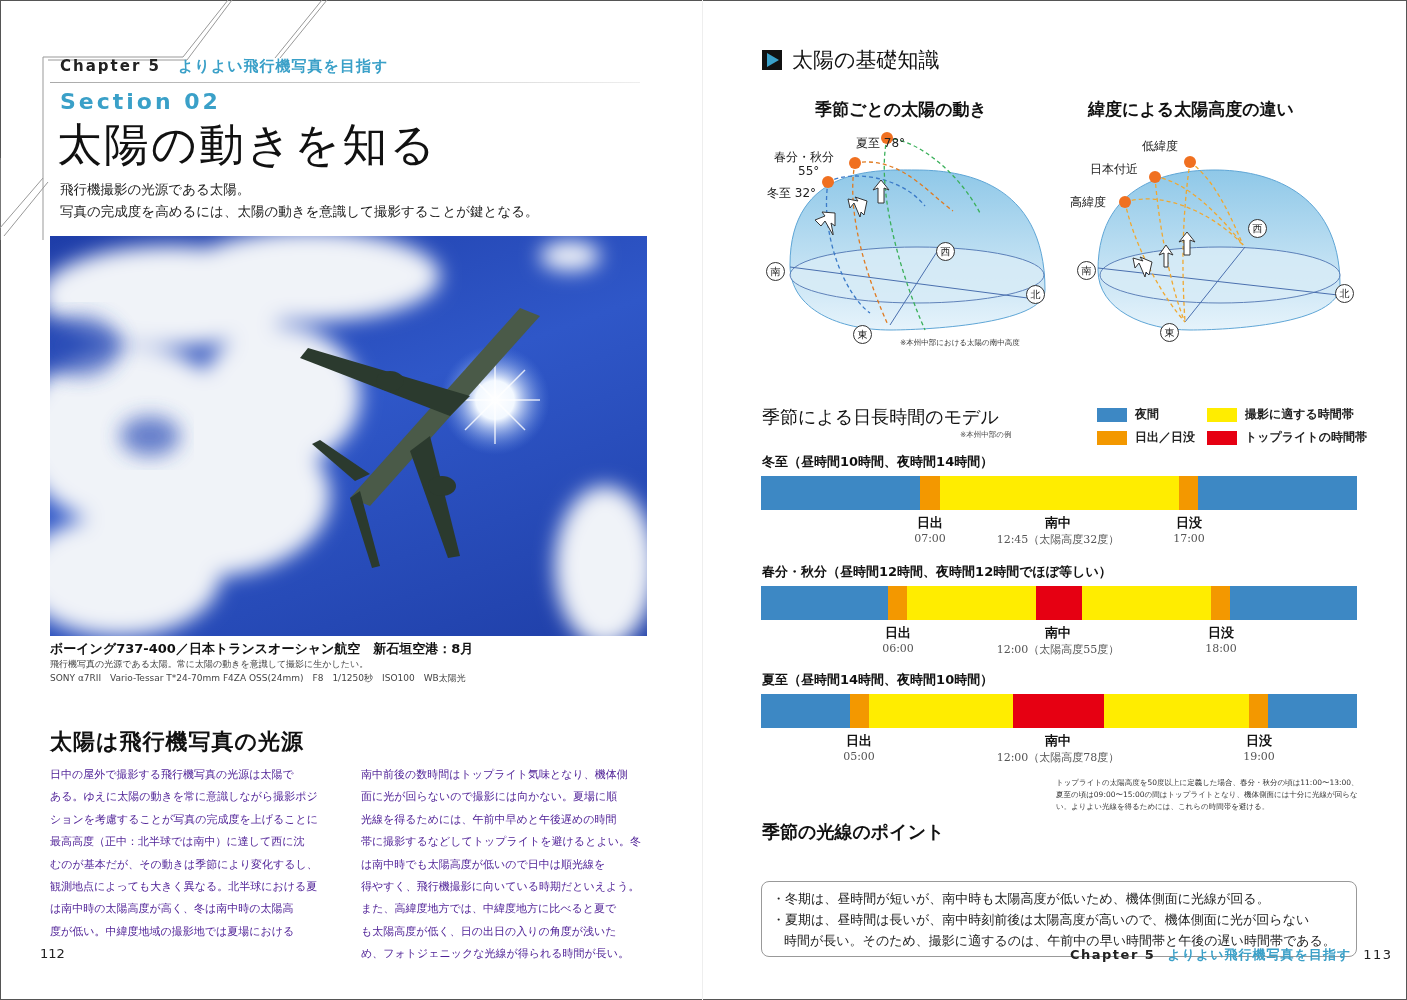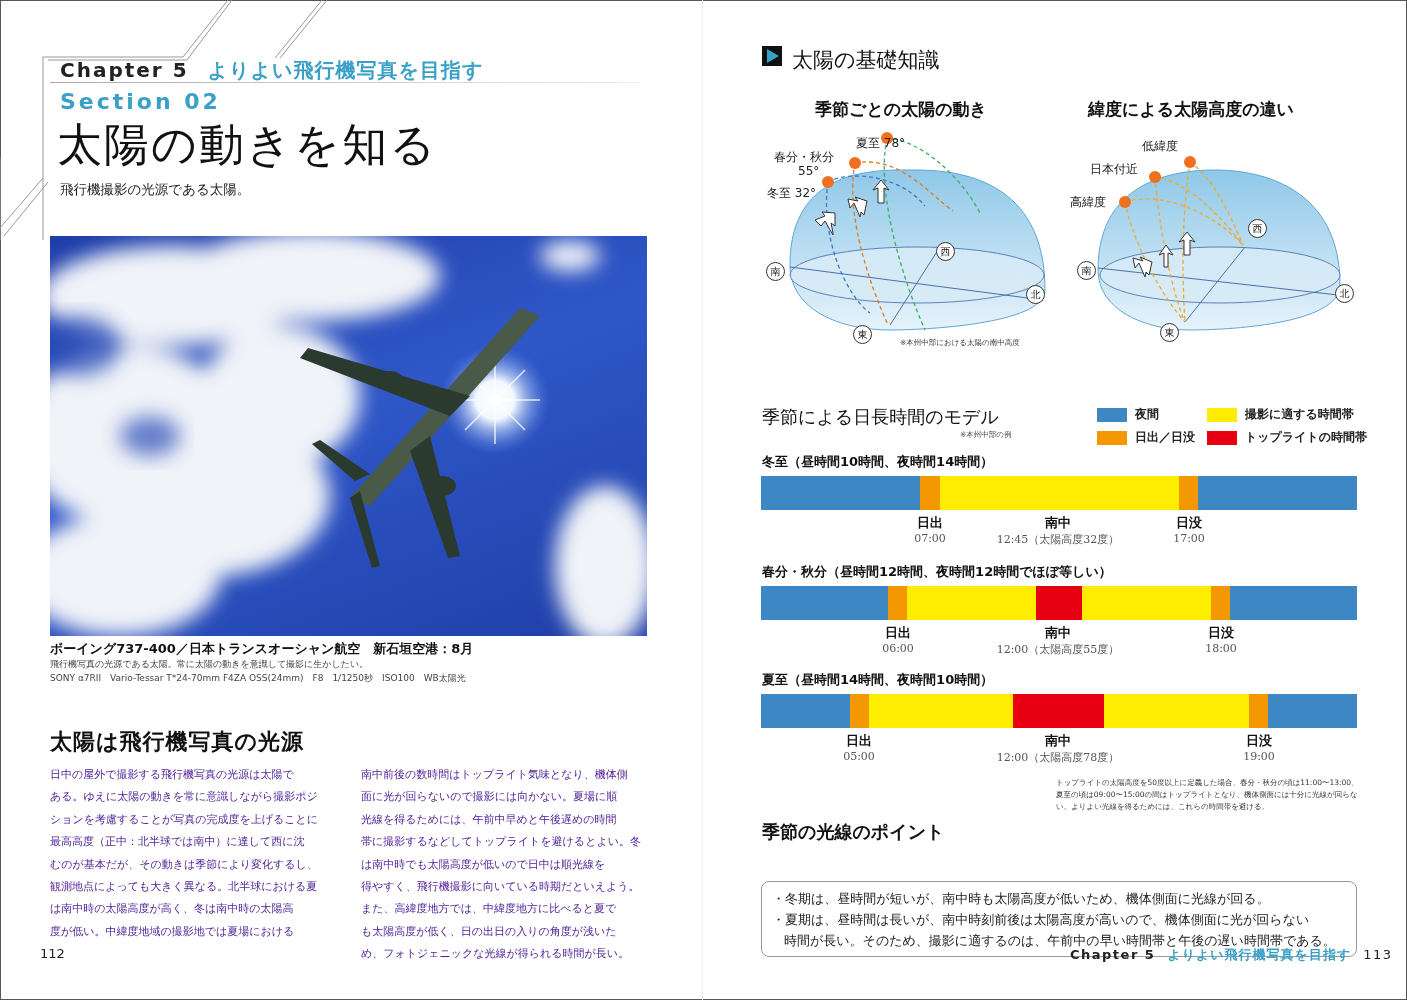--- a/index.html
+++ b/index.html
@@ -1,35 +1,35 @@
 <!DOCTYPE html>
 <html><head>
 <meta charset="utf-8">
 <style>
   html,body{margin:0;padding:0;}
   body{width:1407px;height:1000px;position:relative;background:#fff;overflow:hidden;font-family:"DejaVu Sans","Liberation Sans",sans-serif;color:#222;}
   .page-frame{position:absolute;left:0;top:0;width:1405px;height:998px;border:1px solid #555;}
   .spine{position:absolute;left:702px;top:0;width:1px;height:1000px;background:#eee;}
   .abs{position:absolute;}
   .deco svg{position:absolute;left:0;top:0;}
-  .chapter-head{left:60px;top:57px;font-size:20px;font-weight:bold;letter-spacing:2px;}
+  .chapter-head{left:60px;top:57px;font-size:15px;font-weight:bold;letter-spacing:2px;}
   .chapter-head .ch-en{color:#222;font-family:"DejaVu Sans",sans-serif;}
   .chapter-head .ch-jp{color:#3aa0c8;margin-left:10px;letter-spacing:1px;}
   .chapter-rule{left:50px;top:82px;width:590px;height:1px;background:linear-gradient(to right,#aaa,#eee);}
   .section-label{left:60px;top:89px;font-size:22px;font-weight:bold;color:#3aa0c8;letter-spacing:3px;}
   .page-title{left:57px;top:115px;font-size:45px;font-family:"DejaVu Serif","Liberation Serif",serif;color:#111;letter-spacing:2px;}
   .lead{left:60px;top:178px;font-size:13.5px;line-height:22px;font-family:"DejaVu Serif",serif;color:#222;}
   .photo{left:50px;top:236px;width:597px;height:400px;overflow:hidden;background:linear-gradient(160deg,#1e3da8 0%,#2f57c8 45%,#1f3fa8 100%);}
   .caption-title{left:50px;top:640px;font-size:13px;font-weight:bold;color:#111;}
   .caption-sub{left:50px;top:658px;font-size:9px;color:#444;}
   .caption-meta{left:50px;top:672px;font-size:9px;color:#444;}
   .h2{font-size:22px;font-weight:bold;color:#111;letter-spacing:1px;}
   .body-col{font-family:Liberation Sans, sans-serif;font-size:11px;line-height:22.4px;color:#4c1d95;width:310px;}
   .pagenum{font-size:13px;color:#222;}
-  .right-title{left:762px;top:46px;font-size:21px;font-family:"DejaVu Serif",serif;color:#111;display:flex;gap:10px;}
+  .right-title{left:762px;top:46px;font-size:21px;font-family:"DejaVu Serif",serif;color:#111;display:flex;align-items:center;gap:10px;}
   .play-icon{width:20px;height:20px;background:#111;position:relative;display:inline-block;}
   .play-icon::after{content:"";position:absolute;left:5px;top:3px;border-left:12px solid #3aa0c8;border-top:7px solid transparent;border-bottom:7px solid transparent;}
   .diag-title{font-size:17px;font-weight:bold;color:#111;}
   .diag-label{font-size:12px;color:#222;}
   .dir{position:absolute;width:17px;height:17px;border:1px solid #333;border-radius:50%;background:#fff;font-size:10px;text-align:center;line-height:17px;}
   .note{font-size:7.5px;color:#333;}
   .model-title{left:762px;top:405px;font-size:18px;font-weight:normal;color:#111;}
   .model-note{left:960px;top:430px;font-size:7.5px;color:#444;}
   .legend{left:1097px;top:406px;width:270px;font-size:12px;font-weight:bold;}
   .legend-item{position:absolute;display:flex;align-items:center;gap:8px;}
@@ -69,20 +69,21 @@
 
 <div class="abs chapter-head">
   <span class="ch-en">Chapter 5</span>
   <span class="ch-jp">よりよい飛行機写真を目指す</span>
 </div>
 <div class="abs chapter-rule"></div>
 <div class="abs section-label">Section 02</div>
 <div class="abs page-title">太陽の動きを知る</div>
 <div class="abs lead">
   <div>飛行機撮影の光源である太陽。</div>
+  <div>写真の完成度を高めるには、太陽の動きを意識して撮影することが鍵となる。</div>
 </div>
 
 <div class="abs photo">
   <svg width="597" height="400" viewBox="0 0 597 400">
     <defs>
       <radialGradient id="sun" cx="0.5" cy="0.5" r="0.5">
         <stop offset="0" stop-color="#ffffff"></stop>
         <stop offset="0.35" stop-color="#f2f8ff"></stop>
         <stop offset="1" stop-color="#5c86e0" stop-opacity="0"></stop>
       </radialGradient>

